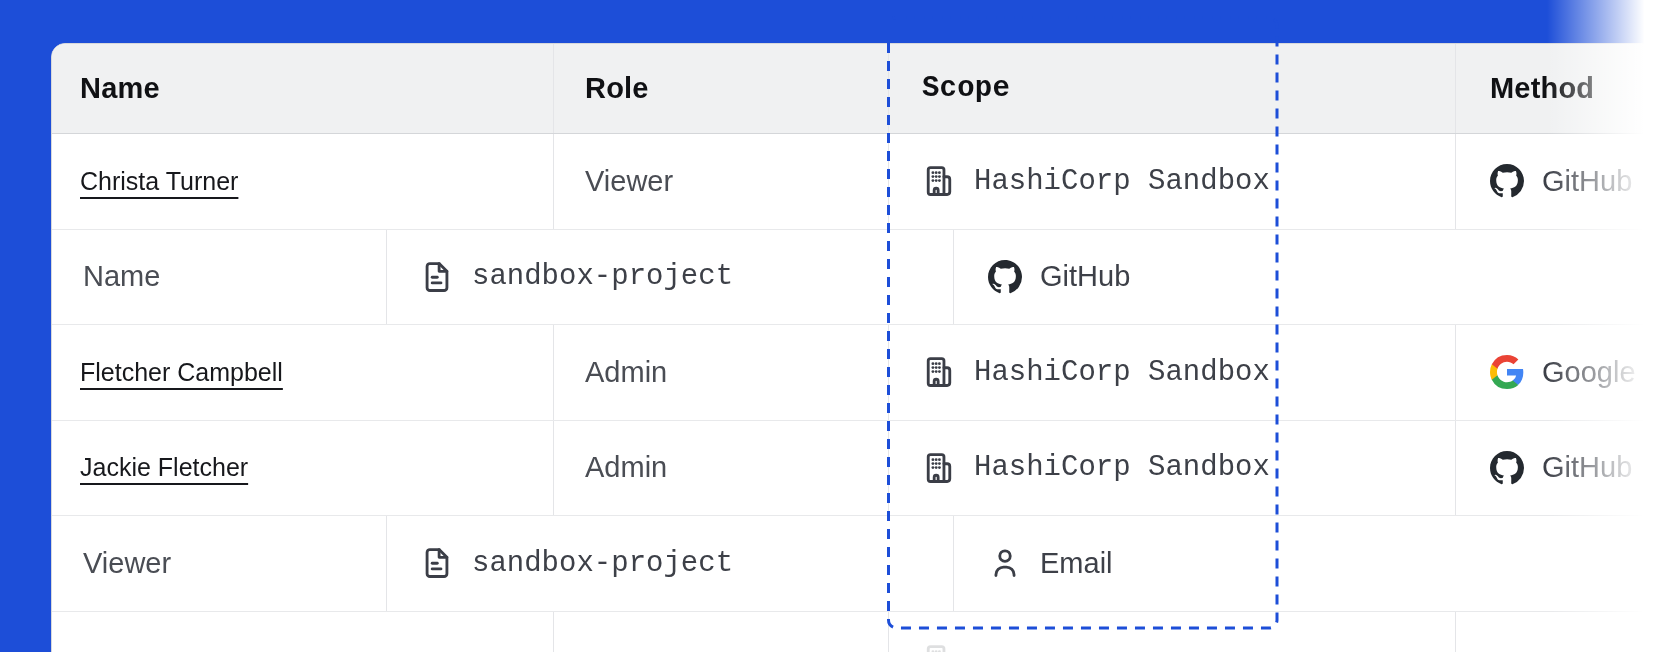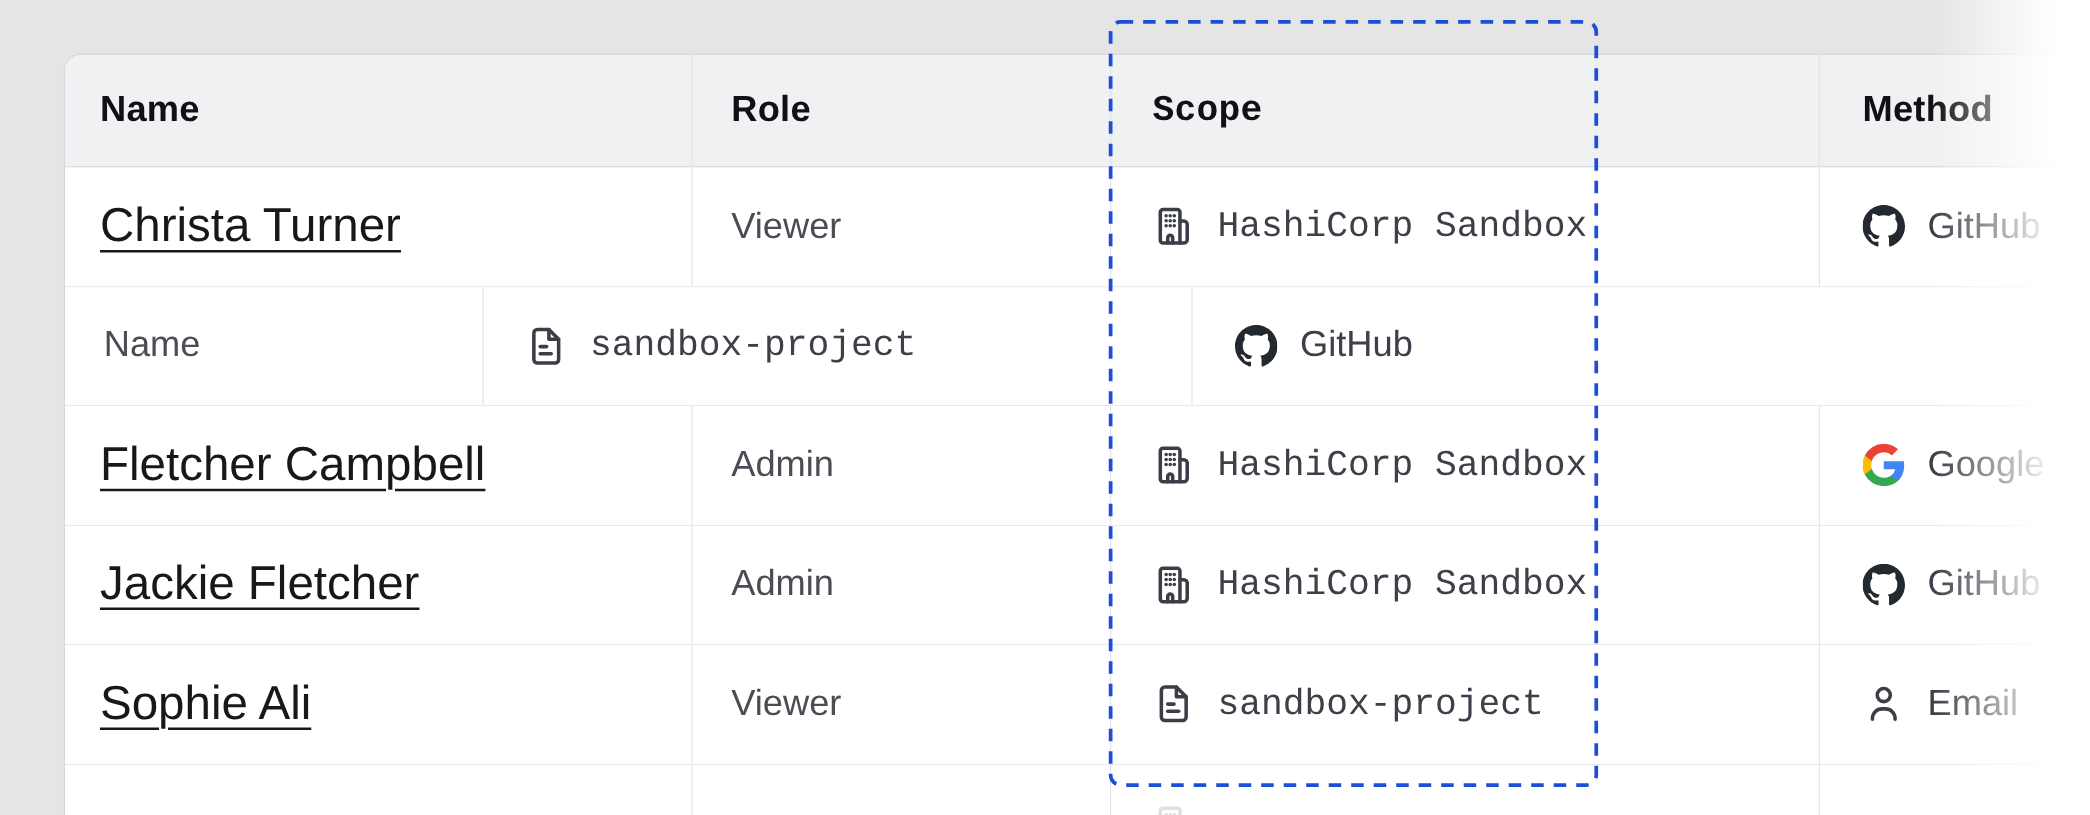--- a/index.html
+++ b/index.html
@@ -1,20 +1,20 @@
 <!DOCTYPE html>
 <html><head>
 <meta charset="utf-8">
 <style>
   html,body{margin:0;padding:0;background:#ffffff;}
   #canvas{
     position:relative;
     width:1672px;height:652px;
     overflow:hidden;
-    background:#e5e5e5;
+    background:#1d4ed8;
     font-family:"Liberation Sans", sans-serif;
     -webkit-font-smoothing:antialiased;
   }
   
   .members-table{
     position:absolute;left:51px;top:43px;
     width:1762px;height:700px;
     background:#ffffff;
     border:1.5px solid #d7d8db;
     border-radius:14px 14px 0 0;
@@ -38,21 +38,21 @@
     display:flex;align-items:center;
     box-sizing:border-box;
     overflow:hidden;white-space:nowrap;
   }
   .c-name  {width:502px;padding-left:28px;border-right:1px solid #e4e5e8;}
   .c-role  {width:335px;padding-left:31px;border-right:1px solid #e4e5e8;}
   .c-scope {width:567px;padding-left:33px;border-right:1px solid #e4e5e8;font-family:Liberation Mono, monospace;}
   .c-method{flex:1;padding-left:34px;}
   .hcell{font-size:29px;font-weight:700;color:#101114;letter-spacing:.2px;}
   .name-link{
-    font-size:38px;color:#17181c;
+    font-size:25px;color:#17181c;
     text-decoration:underline;
     text-decoration-thickness:2px;
     text-underline-offset:7px;
     cursor:pointer;
   }
   .role-text{font-size:29px;color:#4a4d54;text-align:right;}
   .scope-text,.method-text{font-size:29px;color:#3d4048;}
   .icon{width:34px;height:34px;flex:0 0 34px;margin-right:18px;}
   .trow.partial .cell{align-items:flex-start;}
   .trow.partial .icon{margin-top:31px;opacity:.16;}
@@ -204,23 +204,20 @@
     </div>
     <div class="cell c-method">
       <svg class="icon method-icon">
               <use href="#sym-github-icon"></use>
             </svg>
       <span class="method-text">GitHub</span>
     </div>
   </div>
 
   <div class="trow">
-    <div class="cell c-name">
-      <a class="name-link">Sophie Ali</a>
-    </div>
     <div class="cell c-role">
       <span class="role-text">Viewer</span>
     </div>
     <div class="cell c-scope">
       <svg class="icon scope-icon">
               <use href="#sym-file-icon"></use>
             </svg>
       <span class="scope-text">sandbox-project</span>
     </div>
     <div class="cell c-method">

